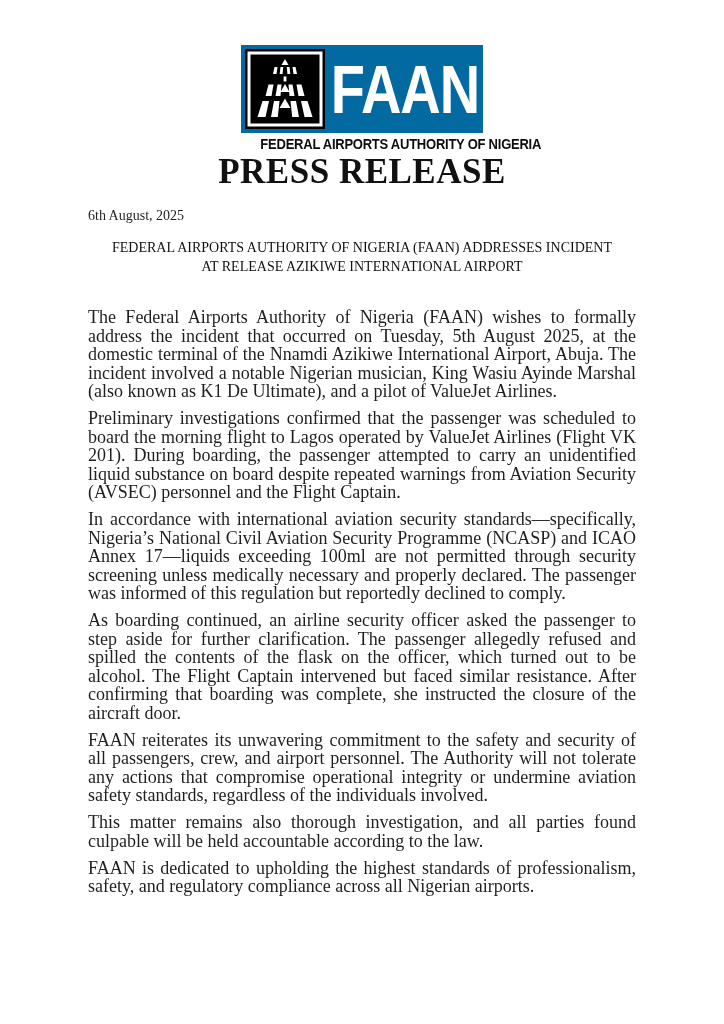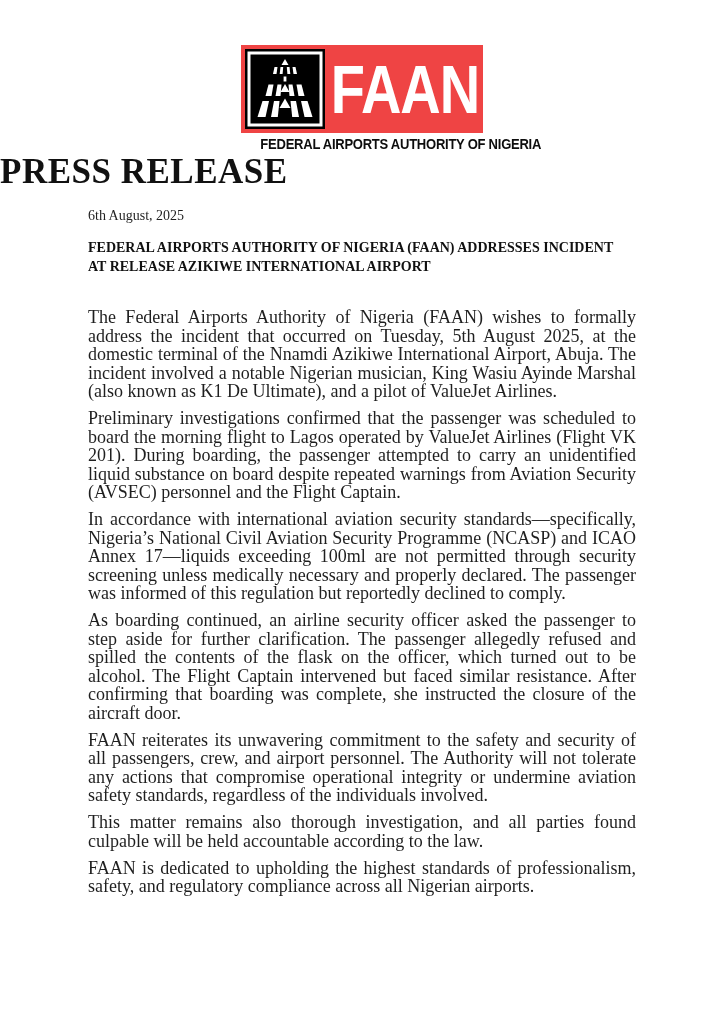--- a/index.html
+++ b/index.html
@@ -21,21 +21,21 @@
     top: 45px;
     left: 50%;
     transform: translateX(-50%);
     width: 242px;
     text-align: center;
   }
   .logo-box {
     position: relative;
     width: 242px;
     height: 88px;
-    background: #ef4444;
+    background: #0369a1;
   }
   .logo-icon-square {
     position: absolute;
     left: 4px;
     top: 4px;
     width: 80px;
     height: 80px;
     background: #000;
   }
   .logo-icon-square svg { display: block; width: 80px; height: 80px; }
@@ -67,41 +67,42 @@
     transform: scaleX(0.84);
     transform-origin: center;
   }
 
   
   .press-title {
     position: absolute;
     top: 152px;
     left: 0;
     width: 100%;
-    text-align: left;
+    text-align: center;
     font-family: "Liberation Serif", serif;
     font-weight: bold;
     font-size: 35px;
     letter-spacing: 0.5px;
     color: #111111;
   }
 
   
   .content {
     position: absolute;
     top: 208px;
     left: 88px;
     width: 548px;
   }
   .doc-date {
     font-size: 14px;
     margin-bottom: 14px;
   }
   .headline {
-    font-weight: bold;
+    text-align: center;
+    font-weight: normal;
     font-size: 14px;
     line-height: 19px;
     color: #111111;
     margin-bottom: 32px;
   }
   .body-para {
     font-size: 18px;
     line-height: 18.5px;
     text-align: justify;
     margin-bottom: 8.5px;

